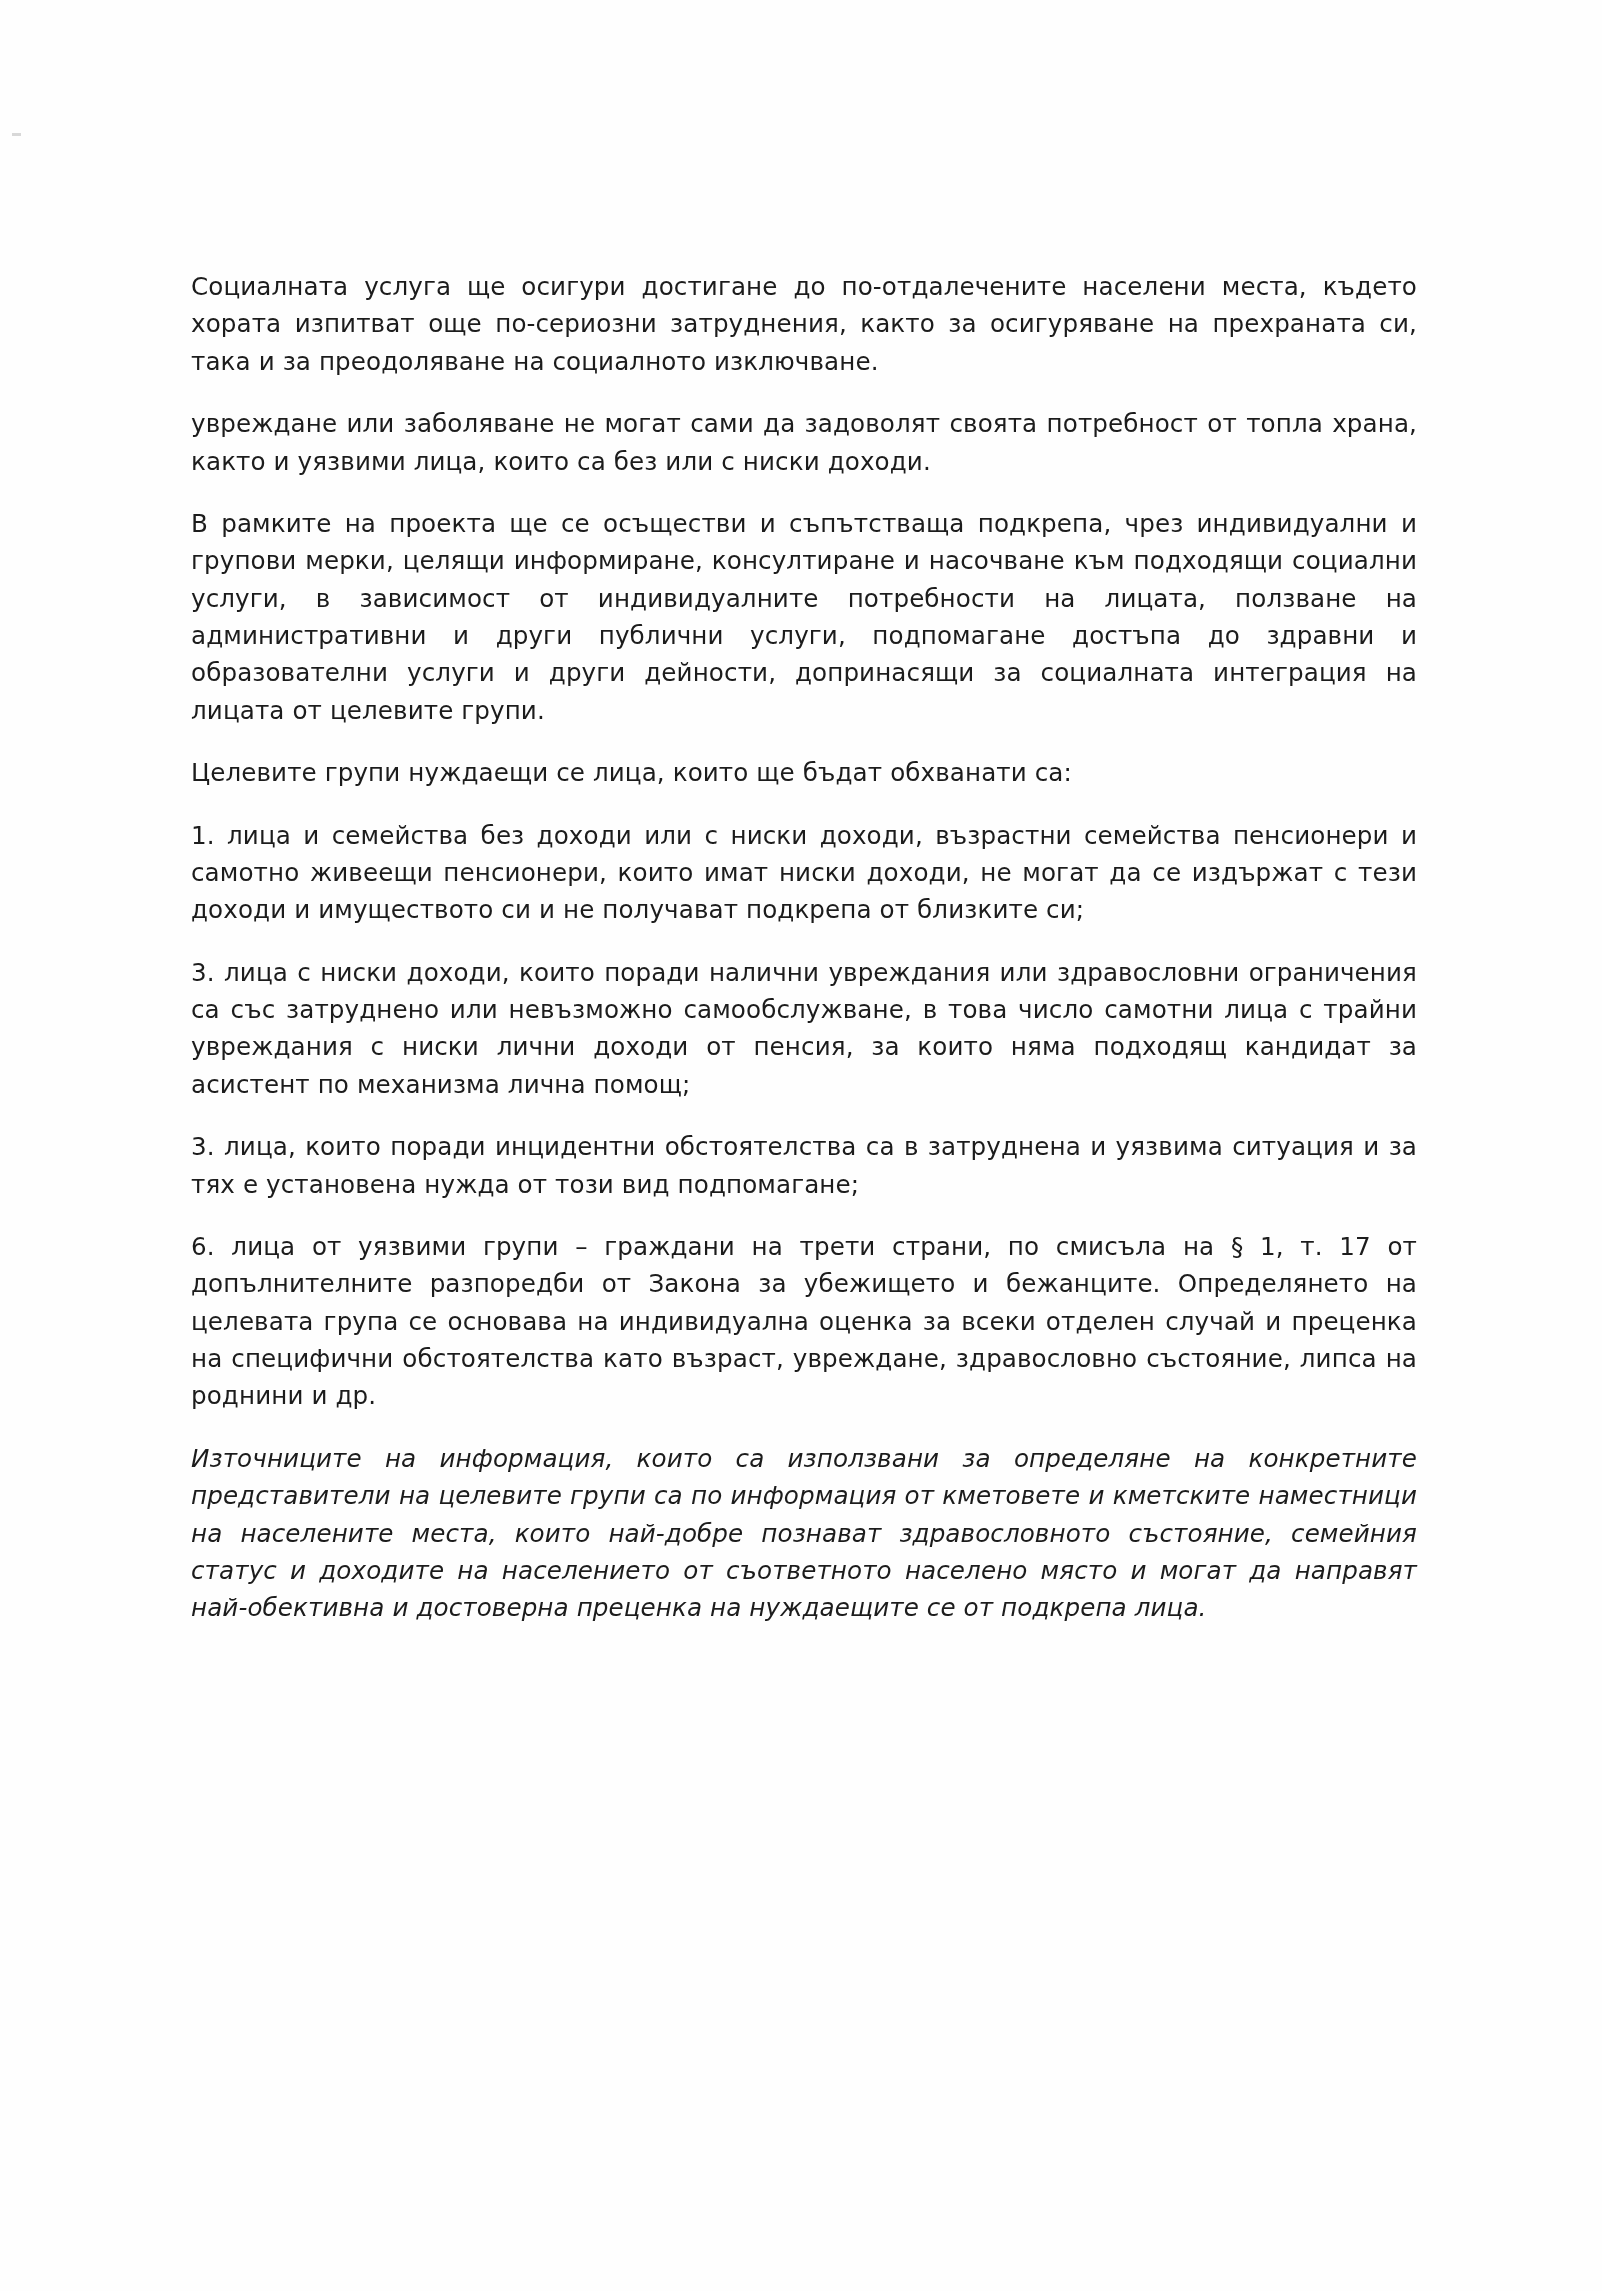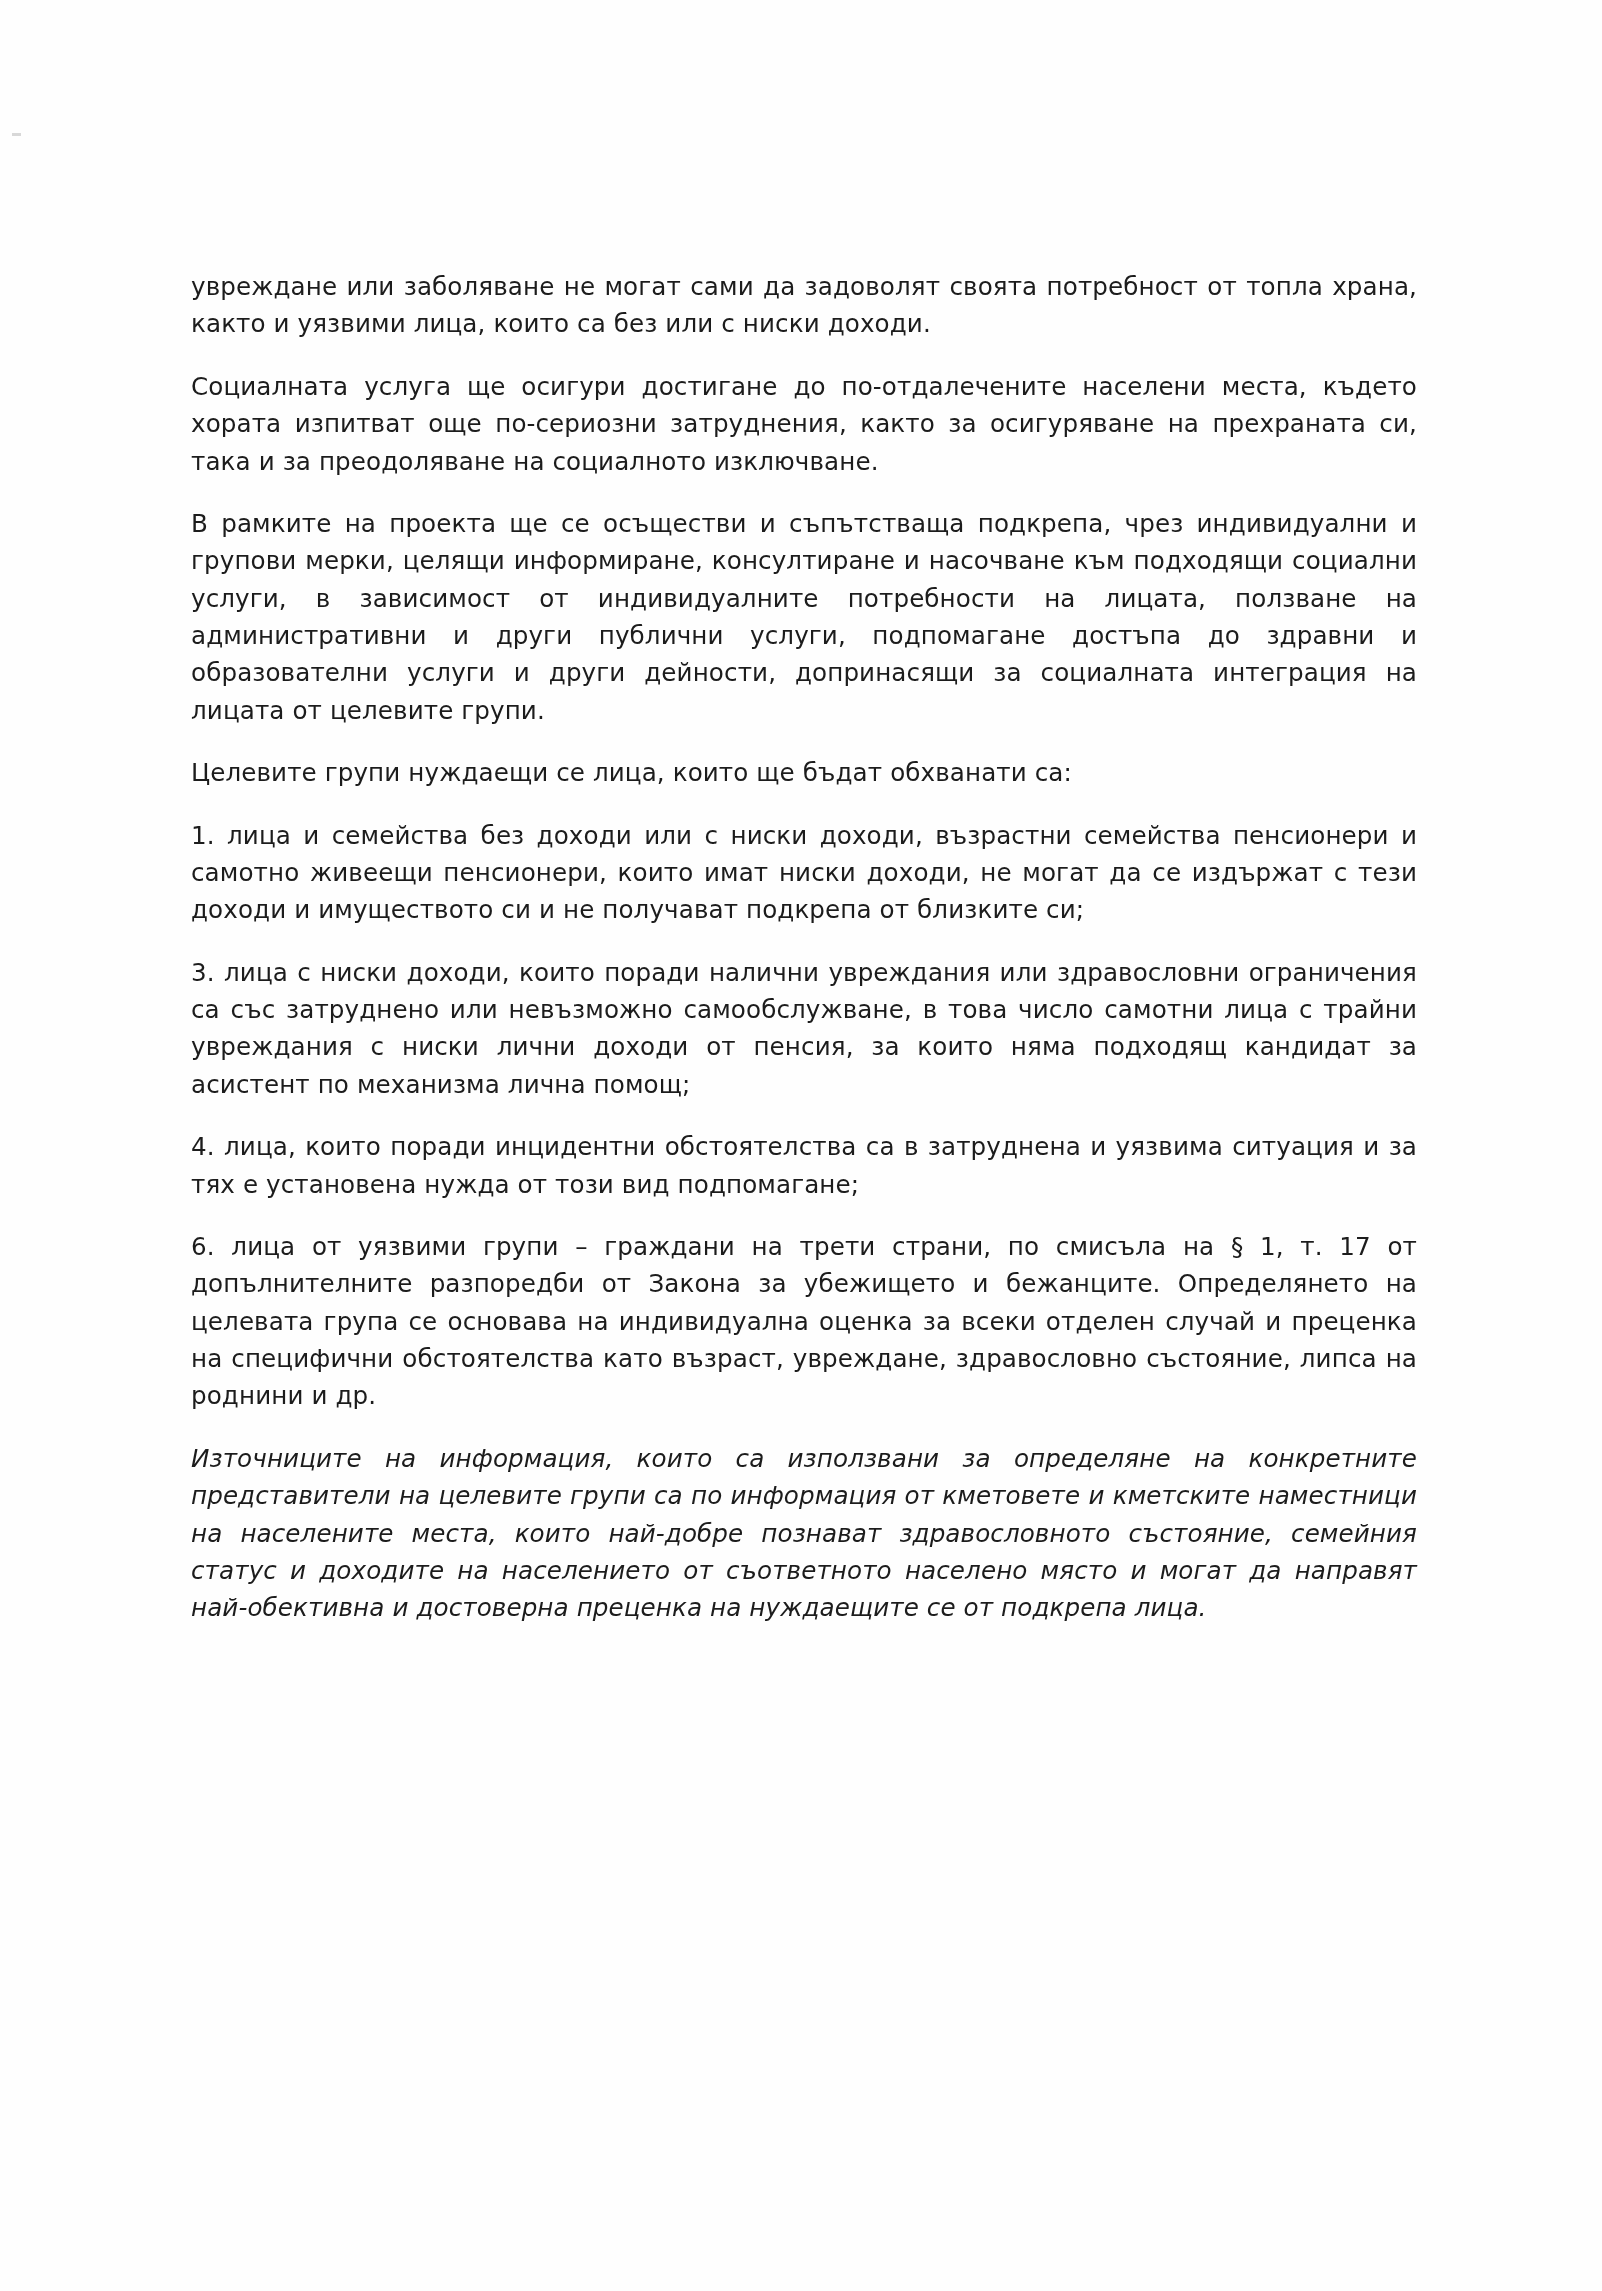--- a/index.html
+++ b/index.html
@@ -54,25 +54,25 @@
   }
 </style>
 </head>
 <body>
 
 <div class="page">
 
   <div class="mark-top-left"></div>
 
   <div class="content">
+    <p class="para">Социалната услуга ще осигури достигане до по-отдалечените населени места, където хората изпитват още по-сериозни затруднения, както за осигуряване на прехраната си, така и за преодоляване на социалното изключване.</p>
     <p class="para">увреждане или заболяване не могат сами да задоволят своята потребност от топла храна, както и уязвими лица, които са без или с ниски доходи.</p>
-    <p class="para">Социалната услуга ще осигури достигане до по-отдалечените населени места, където хората изпитват още по-сериозни затруднения, както за осигуряване на прехраната си, така и за преодоляване на социалното изключване.</p>
     <p class="para">В рамките на проекта ще се осъществи и съпътстваща подкрепа, чрез индивидуални и групови мерки, целящи информиране, консултиране и насочване към подходящи социални услуги, в зависимост от индивидуалните потребности на лицата, ползване на административни и други публични услуги, подпомагане достъпа до здравни и образователни услуги и други дейности, допринасящи за социалната интеграция на лицата от целевите групи.</p>
     <p class="para bold">Целевите групи нуждаещи се лица, които ще бъдат обхванати са:</p>
     <p class="para">1. лица и семейства без доходи или с ниски доходи, възрастни семейства пенсионери и самотно живеещи пенсионери, които имат ниски доходи, не могат да се издържат с тези доходи и имуществото си и не получават подкрепа от близките си;</p>
     <p class="para">3. лица с ниски доходи, които поради налични увреждания или здравословни ограничения са със затруднено или невъзможно самообслужване, в това число самотни лица с трайни увреждания с ниски лични доходи от пенсия, за които няма подходящ кандидат за асистент по механизма лична помощ;</p>
-    <p class="para">4. лица, които поради инцидентни обстоятелства са в затруднена и уязвима ситуация и за тях е установена нужда от този вид подпомагане;</p>
+    <p class="para">3. лица, които поради инцидентни обстоятелства са в затруднена и уязвима ситуация и за тях е установена нужда от този вид подпомагане;</p>
     <p class="para">6. лица от уязвими групи – граждани на трети страни, по смисъла на § 1, т. 17 от допълнителните разпоредби от Закона за убежището и бежанците. Определянето на целевата група се основава на индивидуална оценка за всеки отделен случай и преценка на специфични обстоятелства като възраст, увреждане, здравословно състояние, липса на роднини и др.</p>
     <p class="para">Източниците на информация, които са използвани за определяне на конкретните представители на целевите групи са по информация от кметовете и кметските наместници на населените места, които най-добре познават здравословното състояние, семейния статус и доходите на населението от съответното населено място и могат да направят най-обективна и достоверна преценка на нуждаещите се от подкрепа лица.</p>
   </div>
 
 </div>
 
 
 </body></html>

